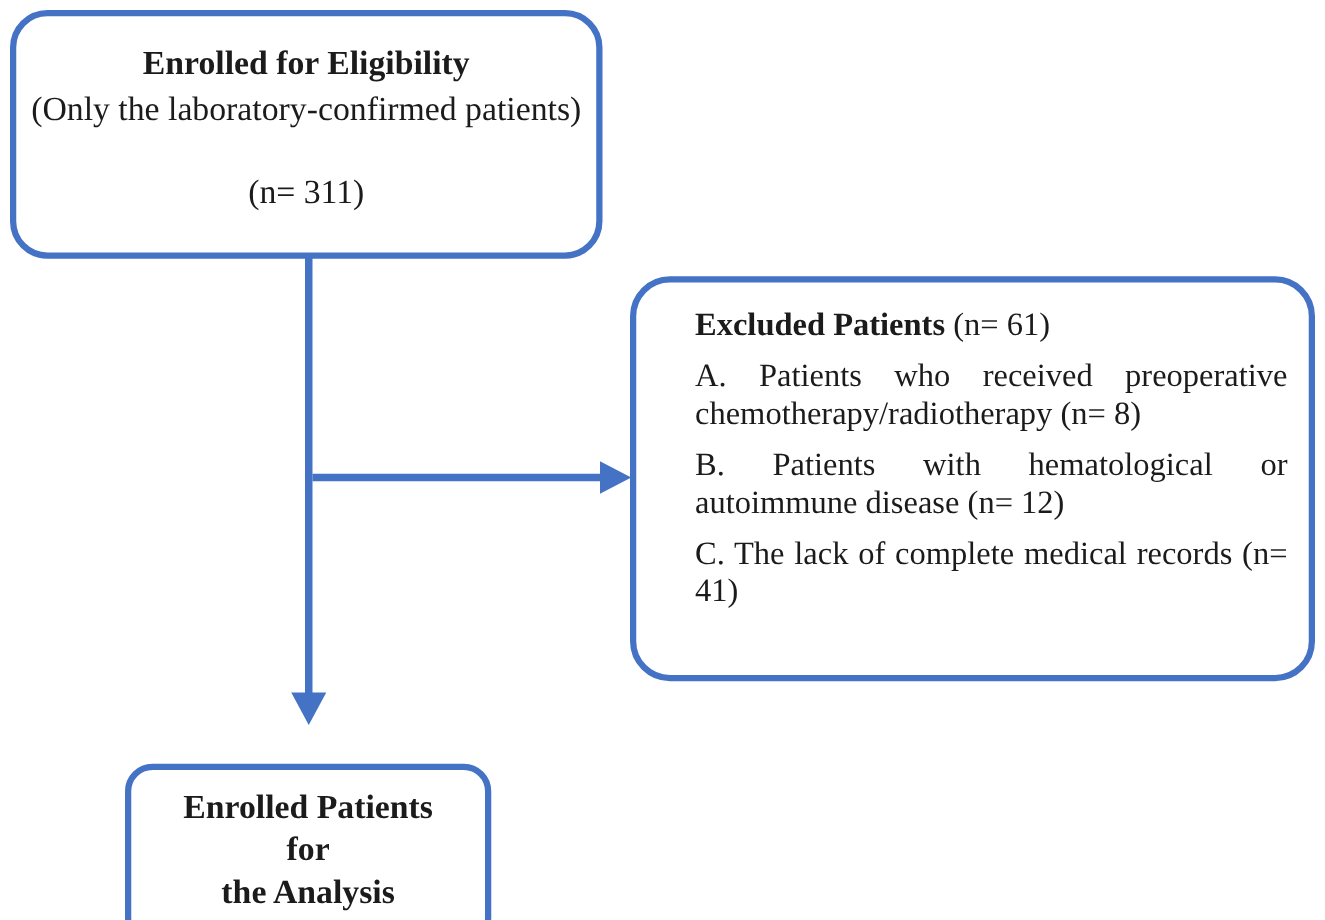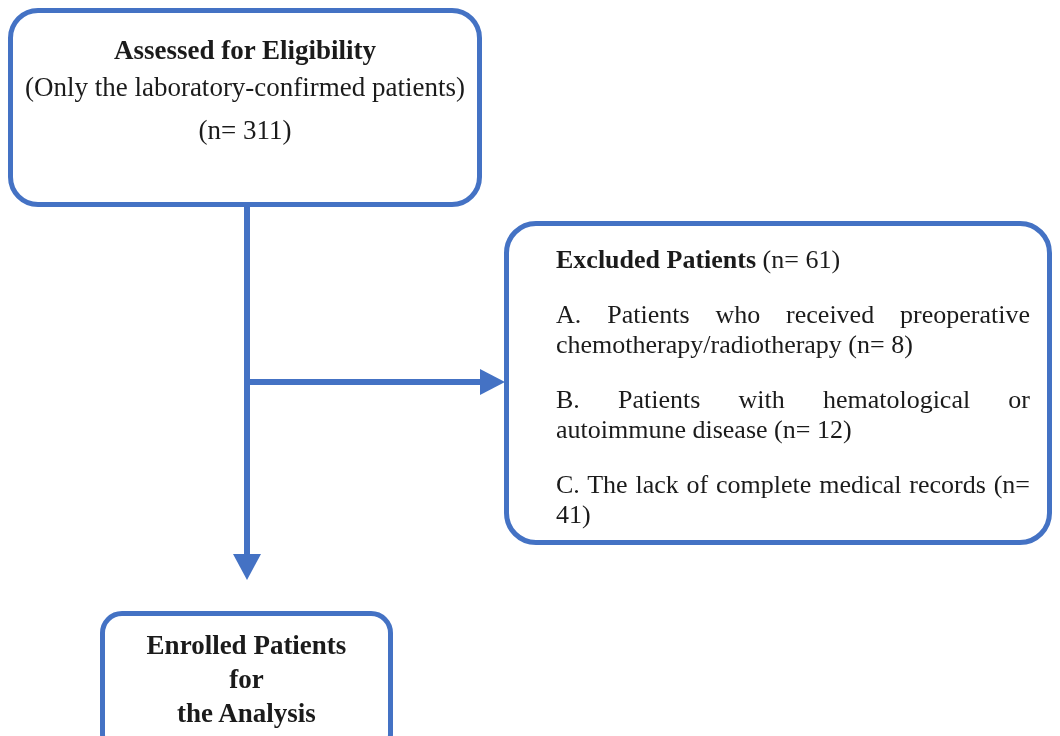--- a/index.html
+++ b/index.html
@@ -32,34 +32,34 @@
     left: 8px; top: 8px;
     width: 474px; height: 199px;
     border-radius: 30px;
     text-align: center;
     padding: 21px 6px 0 6px;
     font-size: 27px;
     line-height: 33px;
   }
   .box-assessed .title { font-weight: 700; }
   .box-assessed .note  { margin-top: 4px; }
-  .box-assessed .count { margin-top: 10px; }
+  .box-assessed .count { margin-top: 33px; }
 
   .box-excluded {
     left: 504px; top: 221px;
     width: 548px; height: 324px;
     border-radius: 32px;
     padding: 19px 17px 0 47px;
     font-size: 26px;
     line-height: 30px;
     text-align: left;
   }
   .box-excluded .heading-bold { font-weight: 700; }
   .box-excluded p.item {
-    margin-top: 25px;
+    margin-top: 11px;
     text-align: justify;
   }
 
   .box-enrolled {
     left: 100px; top: 579px;
     width: 293px; height: 145px;
     border-radius: 22px;
     text-align: center;
     padding: 12px 22px 0 22px;
     font-size: 27px;
@@ -81,21 +81,21 @@
       <polygon points="247,580 233,554 261,554" fill="#4472C4"></polygon>
     </g>
 
     <g>
       <line x1="250" y1="382" x2="482" y2="382" stroke="#4472C4" stroke-width="6"></line>
       <polygon points="505,382 480,369 480,395" fill="#4472C4"></polygon>
     </g>
   </svg>
 
   <div class="flowbox box-assessed">
-    <div class="title">Assessed for Eligibility</div>
+    <div class="title">Enrolled for Eligibility</div>
     <div class="note">(Only the laboratory-confirmed patients)</div>
     <div class="count">(n= 311)</div>
   </div>
 
   <div class="flowbox box-excluded">
     <p class="heading"><span class="heading-bold">Excluded Patients</span><span> (n= 61)</span></p>
     <p class="item">A. Patients who received preoperative chemotherapy/radiotherapy (n= 8)</p>
     <p class="item">B. Patients with hematological or autoimmune disease (n= 12)</p>
     <p class="item">C. The lack of complete medical records (n= 41)</p>
   </div>

